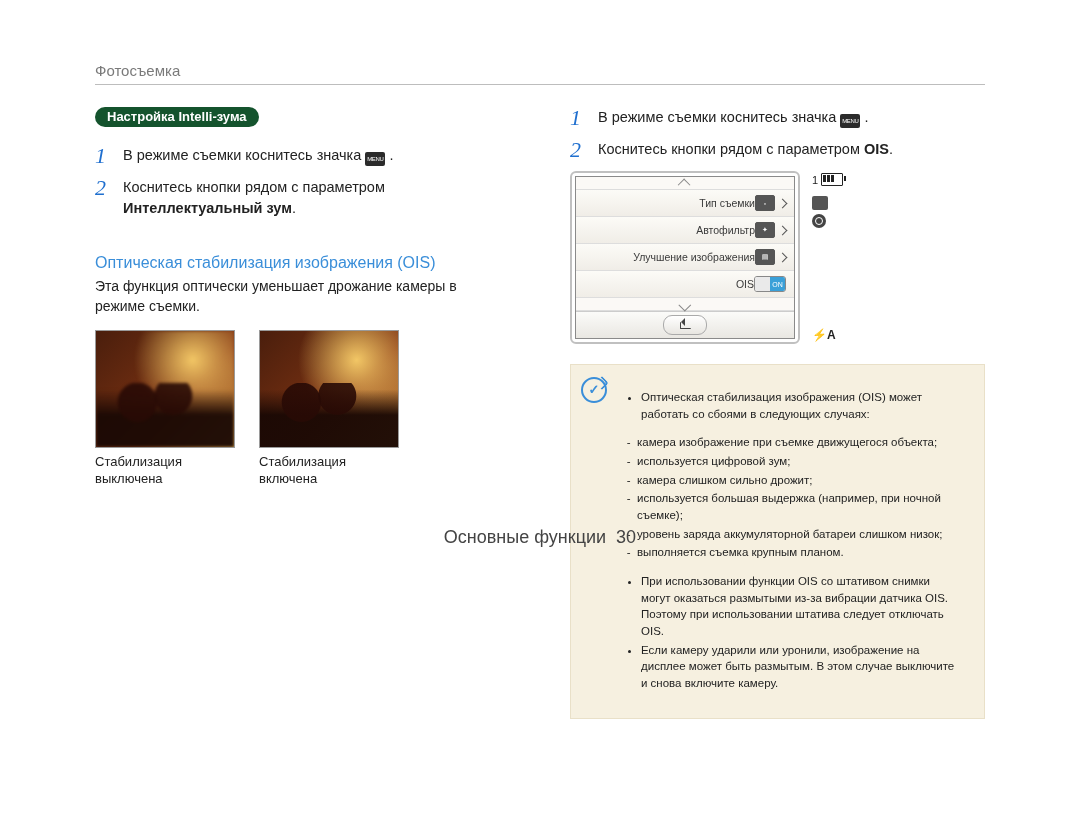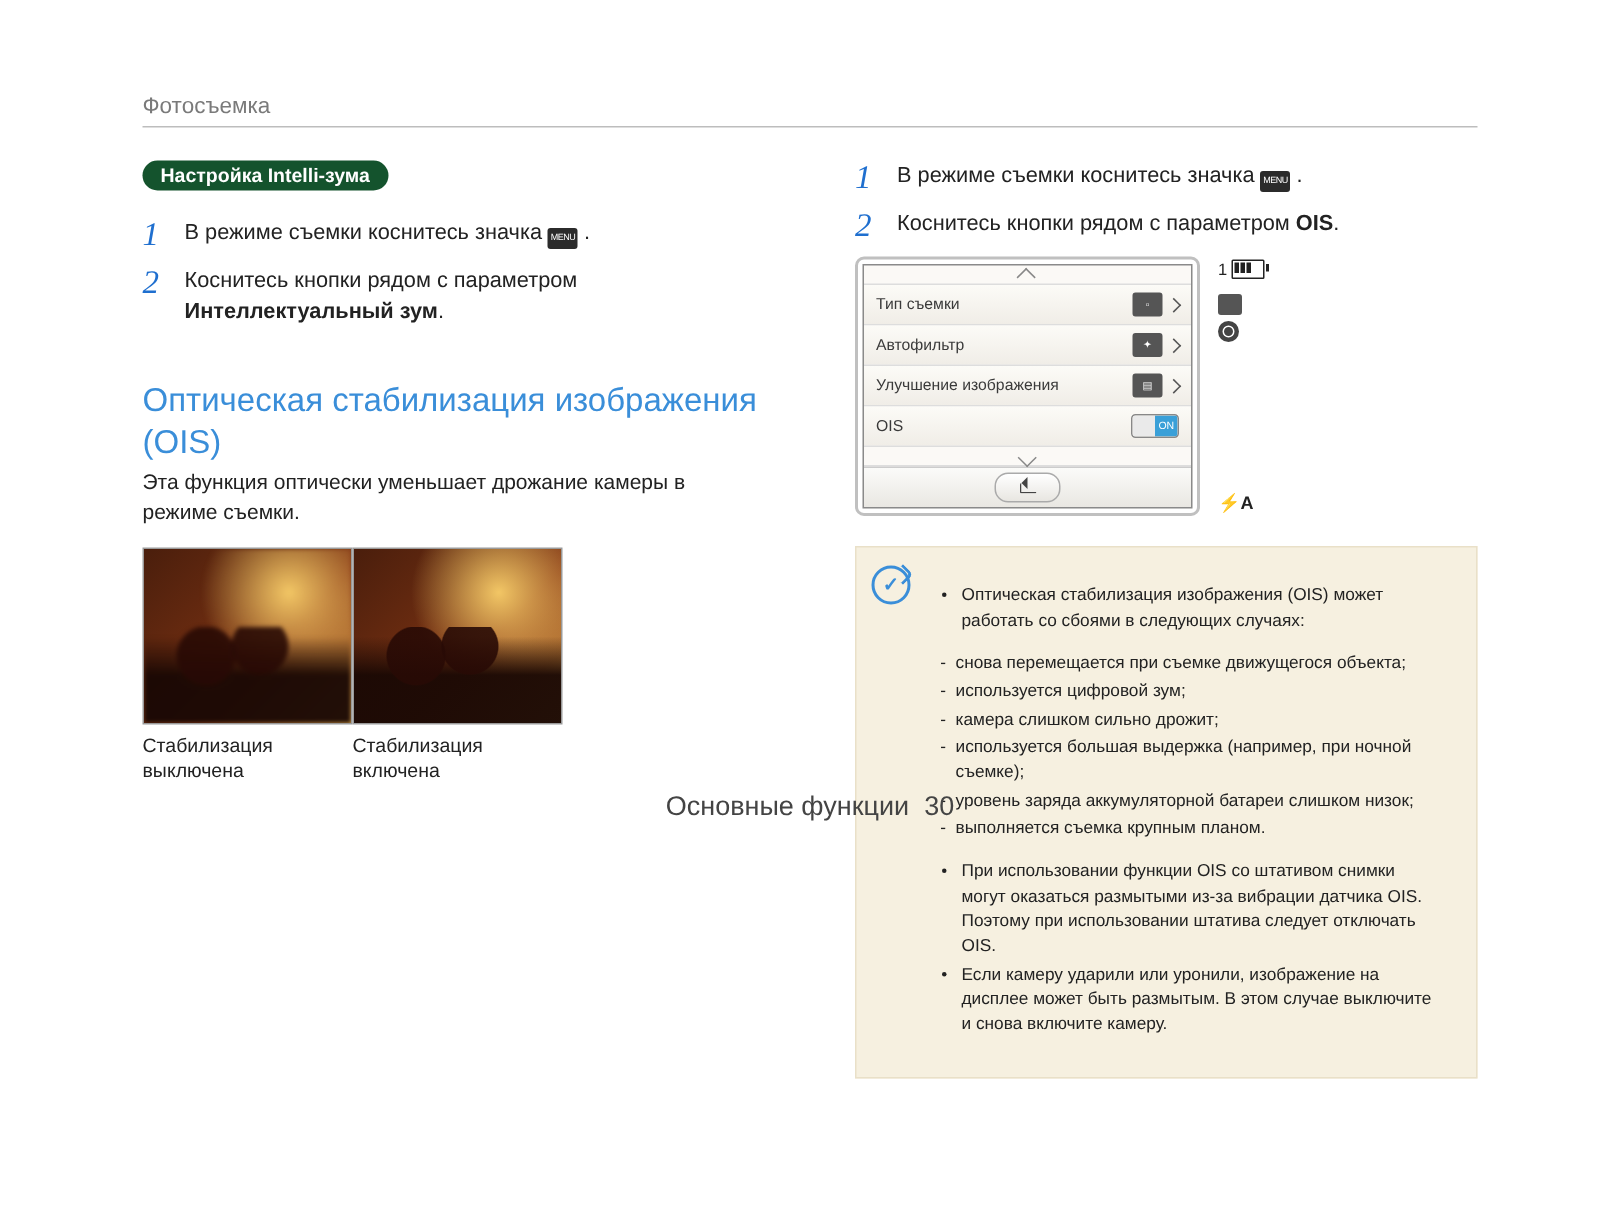--- a/index.html
+++ b/index.html
@@ -72,32 +72,33 @@
     background: #2b2b2b;
     color: #fff;
     font-size: 6px;
     border-radius: 2px;
     vertical-align: -1px;
     padding: 0 1px;
     letter-spacing: -0.3px;
   }
   .section-title {
     color: #3a8ed9;
-    font-size: 22px;
+    font-size: 16px;
     font-weight: 400;
     line-height: 1.25;
     margin: 34px 0 4px 0;
   }
   .body-text {
     font-size: 14px;
     line-height: 1.4;
     margin-bottom: 14px;
   }
   .photo-row {
     display: flex;
+    gap: 24px;
   }
   .photo-cell {
     width: 140px;
   }
   .photo {
     width: 140px;
     height: 118px;
     border: 1px solid #9a9a9a;
     box-sizing: border-box;
     position: relative;
@@ -155,21 +156,21 @@
     transform: rotate(45deg) translateY(2px);
   }
   .chev.down { transform: rotate(225deg) translateY(-1px);}
   .cam-row {
     display: flex;
     align-items: center;
     height: 26px;
     border-bottom: 1px solid #ddd;
     padding: 0 8px;
     font-size: 10.5px;
-    justify-content: space-between;
+    justify-content: flex-end;
     background: linear-gradient(#fcfbf7,#f0ede7);
   }
   .cam-row:last-of-type { border-bottom: none; }
   .cam-label { color: #3a3a3a; }
   .cam-ctrl {
     display: flex;
     align-items: center;
     gap: 4px;
   }
   .square-ico {
@@ -429,21 +430,21 @@
         </div>
       </div>
 
       <div class="note-box">
         <div class="note-icon">✓</div>
         <div class="note-content">
           <ul>
             <li>Оптическая стабилизация изображения (OIS) может работать со сбоями в следующих случаях:</li>
           </ul>
           <ul class="sub">
-            <li>снова перемещается при съемке движущегося объекта;</li>
+            <li>камера изображение при съемке движущегося объекта;</li>
             <li>используется цифровой зум;</li>
             <li>камера слишком сильно дрожит;</li>
             <li>используется большая выдержка (например, при ночной съемке);</li>
             <li>уровень заряда аккумуляторной батареи слишком низок;</li>
             <li>выполняется съемка крупным планом.</li>
           </ul>
           <ul>
             <li>При использовании функции OIS со штативом снимки могут оказаться размытыми из-за вибрации датчика OIS. Поэтому при использовании штатива следует отключать OIS.</li>
             <li>Если камеру ударили или уронили, изображение на дисплее может быть размытым. В этом случае выключите и снова включите камеру.</li>
           </ul>

